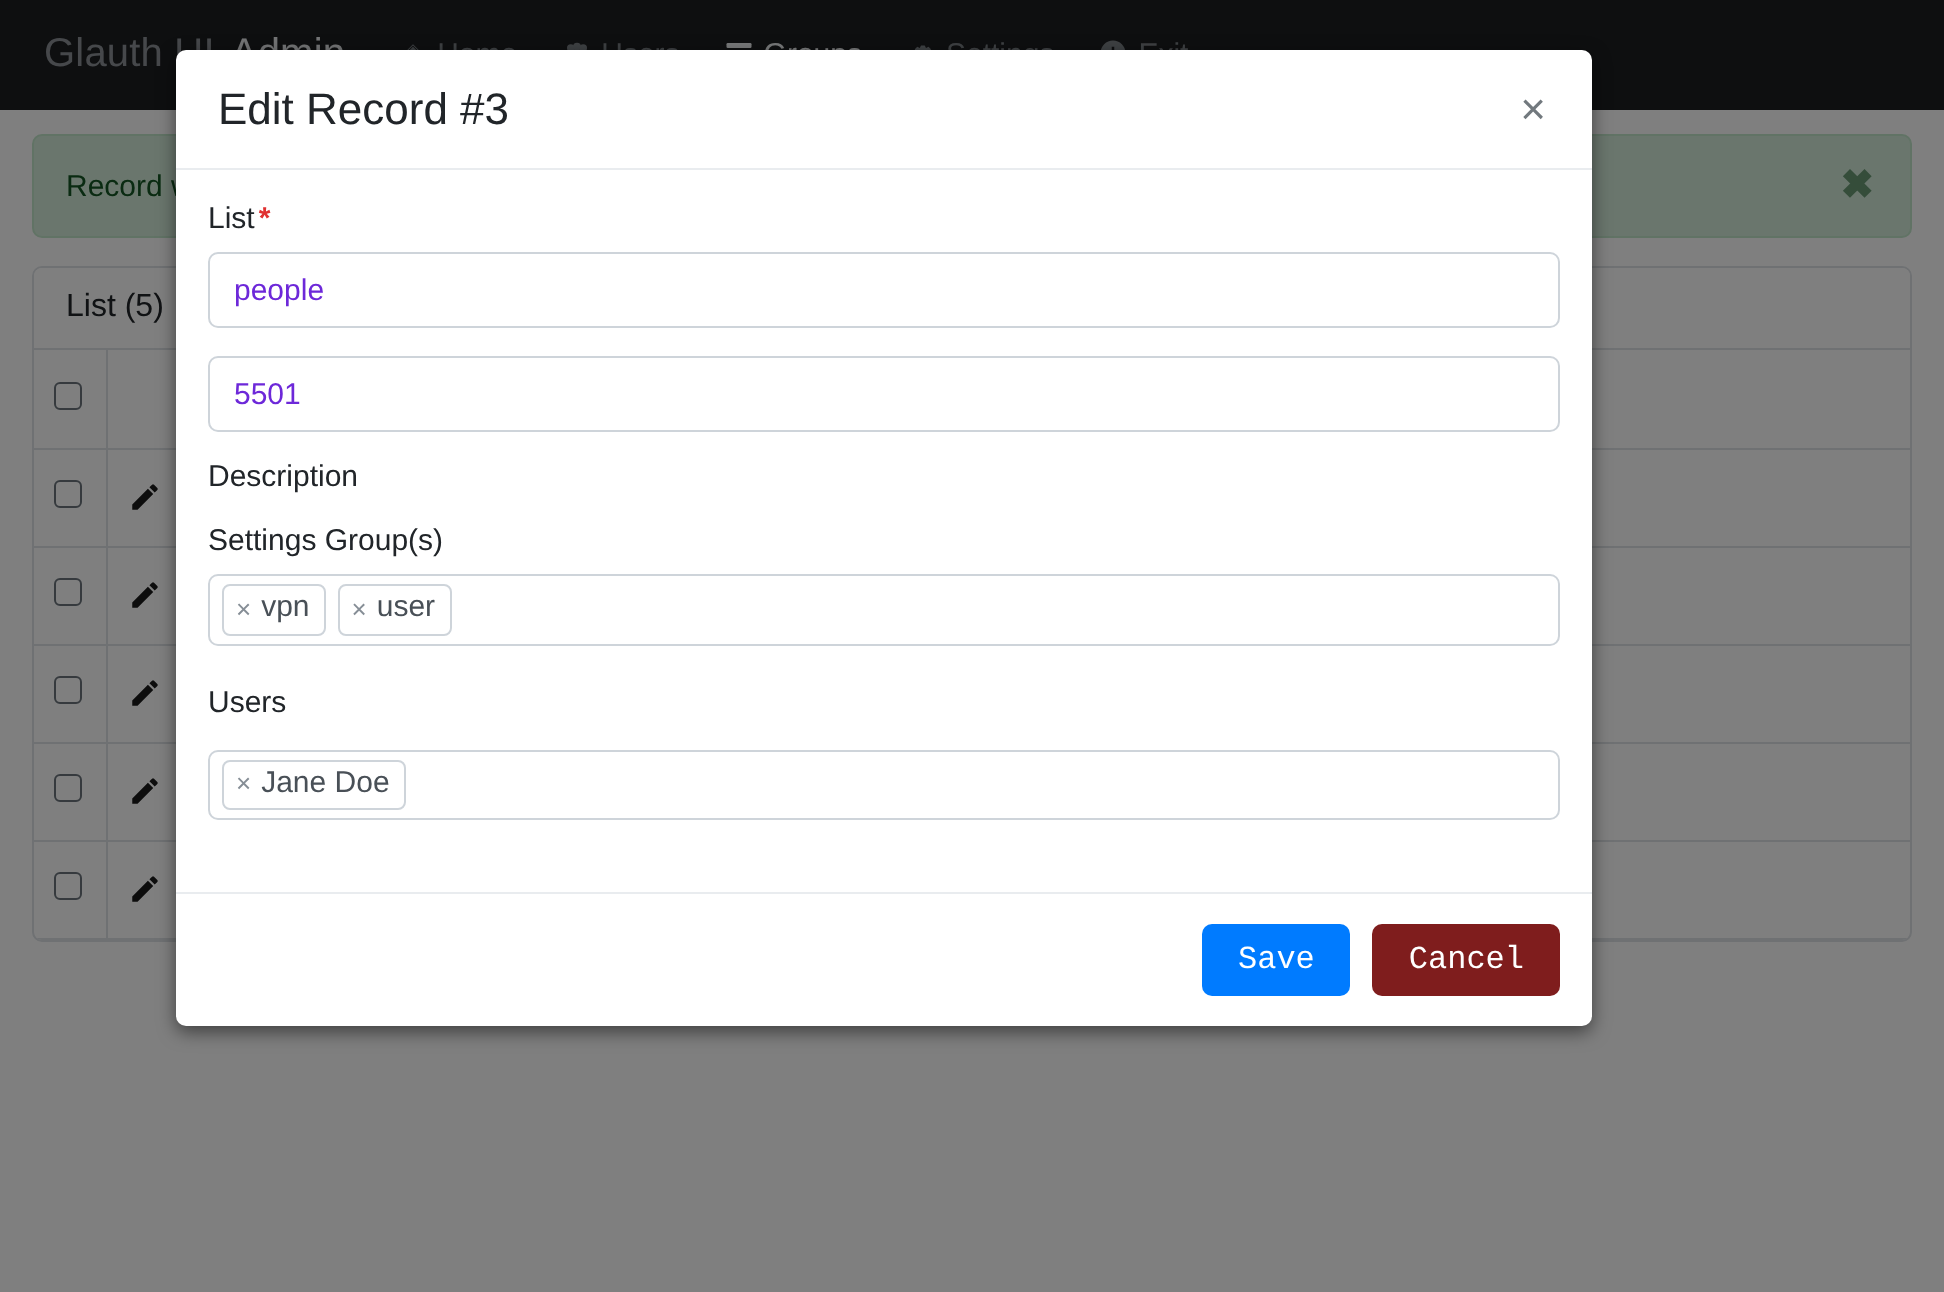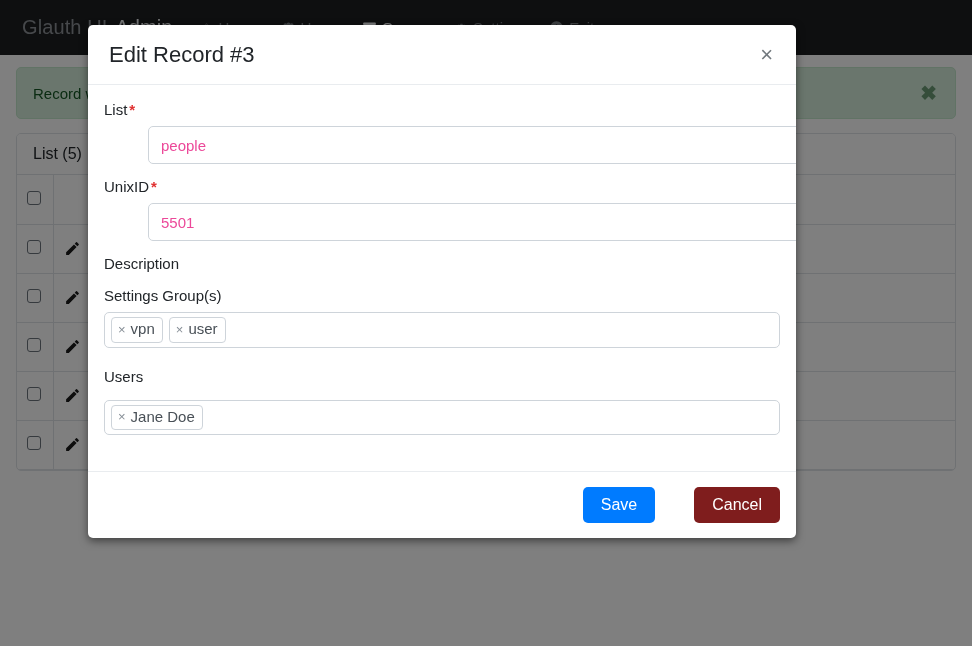--- a/index.html
+++ b/index.html
@@ -167,25 +167,24 @@
     line-height: 1.2;
   }
   .req { color: #e03131; font-weight: 700; margin-left: 2px; }
   .form-control {
     width: 100%;
     height: 38px;
     border: 1px solid #ced4da;
     border-radius: 5px;
     padding: 6px 12px;
     font-size: 15px;
-    color: #ec4899;
+    color: #6d28d9;
     font-family: "Liberation Sans", sans-serif;
     background: #fff;
     outline: none;
-    margin-left: 44px;
   }
   .form-control::placeholder { color: #868e96; }
 
   .tag-field {
     width: 100%;
     min-height: 32px;
     border: 1px solid #ced4da;
     border-radius: 5px;
     padding: 4px 6px;
     display: flex;
@@ -215,22 +214,21 @@
     justify-content: flex-end;
     gap: 11px;
   }
   .btn {
     border: none;
     border-radius: 5px;
     font-size: 16px;
     padding: 9px 18px;
     color: #fff;
     cursor: pointer;
-    font-family: Liberation Sans, sans-serif;
-    margin-left: 28px;
+    font-family: Liberation Mono, monospace;
   }
   .btn-save { background: #007bff; }
   .btn-cancel { background: #7f1d1d; }
 </style>
 </head>
 <body>
 
 <div id="page-root">
 
   <div class="navbar">
@@ -369,23 +367,20 @@
   <div class="modal-body">
 
     <div class="form-group">
       <label class="form-label">
         <span>List</span><span class="req">*</span>
       </label>
       <input class="form-control" value="people" style="">
     </div>
 
     <div class="form-group">
-      <label class="form-label">
-        <span>UnixID</span><span class="req">*</span>
-      </label>
       <input class="form-control" value="5501" style="">
     </div>
 
     <div class="form-group">
       <label class="form-label">Description</label>
     </div>
 
     <div class="form-group">
       <label class="form-label">Settings Group(s)</label>
       <div class="tag-field">

